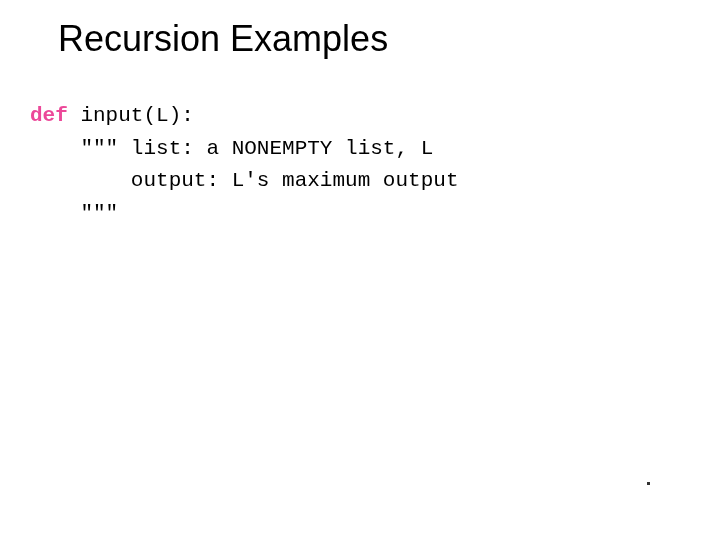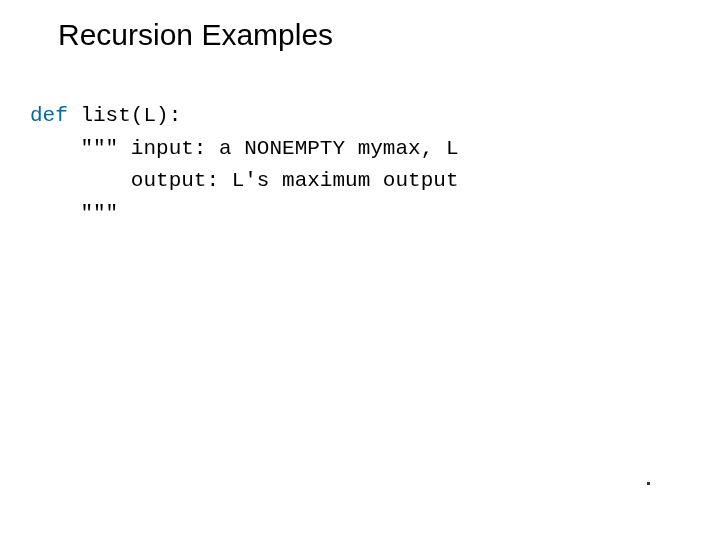--- a/index.html
+++ b/index.html
@@ -14,53 +14,54 @@
   .slide {
     position: relative;
     width: 720px;
     height: 540px;
     box-sizing: border-box;
   }
   .title {
     position: absolute;
     top: 18px;
     left: 58px;
-    font-size: 30px;
+    font-size: 36px;
     color: #000;
     font-family: Arial, Helvetica, sans-serif;
   }
   .code {
     position: absolute;
     top: 100px;
     left: 30px;
     font-family: "Courier New", Courier, monospace;
     font-size: 21px;
     line-height: 1.55;
     white-space: pre;
     color: #000;
   }
   .kw {
-    color: #0369a1; 
+    color: #ec4899; 
+    font-weight: bold;
   }
   .dot {
     position: absolute;
     right: 70px;
     bottom: 55px;
     width: 3px;
     height: 3px;
     background: #333;
   }
 </style>
 </head>
 <body>
 
 <div class="slide">
 
   <div class="title">Recursion Examples</div>
 
-  <div class="code"><span class="kw">def</span><span> list(L):</span>
-<span>    """ </span><span>input: a NONEMPTY mymax, L</span>
+  <div class="code"><span class="kw">def</span><span> input(L):</span>
+<span>    """ </span><span>list: a NONEMPTY list, L</span>
 <span>        </span><span>output: L's maximum output</span>
 <span>    """</span></div>
 
   <div class="dot"></div>
 
 </div>
 
 </body></html>

